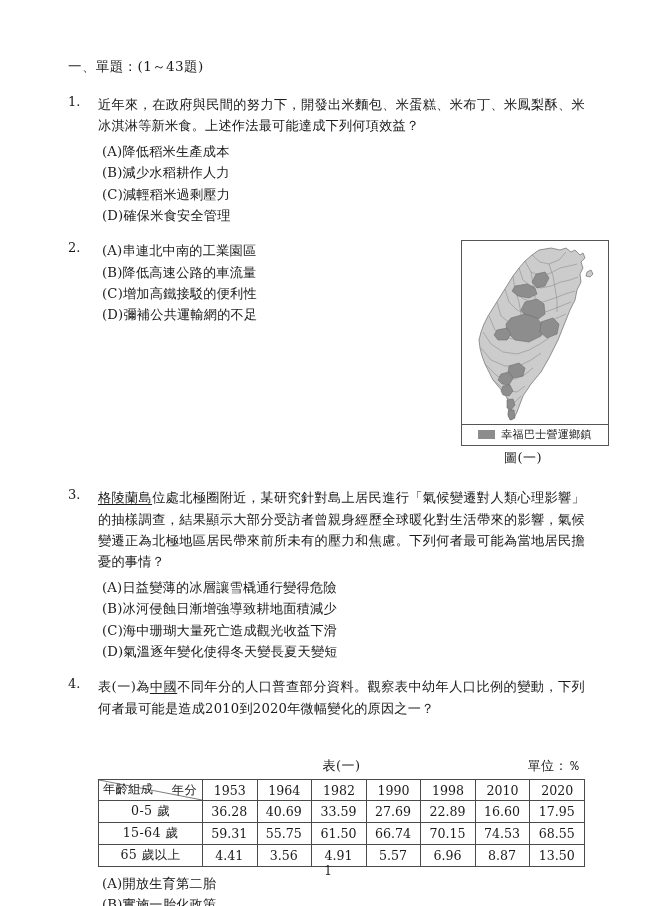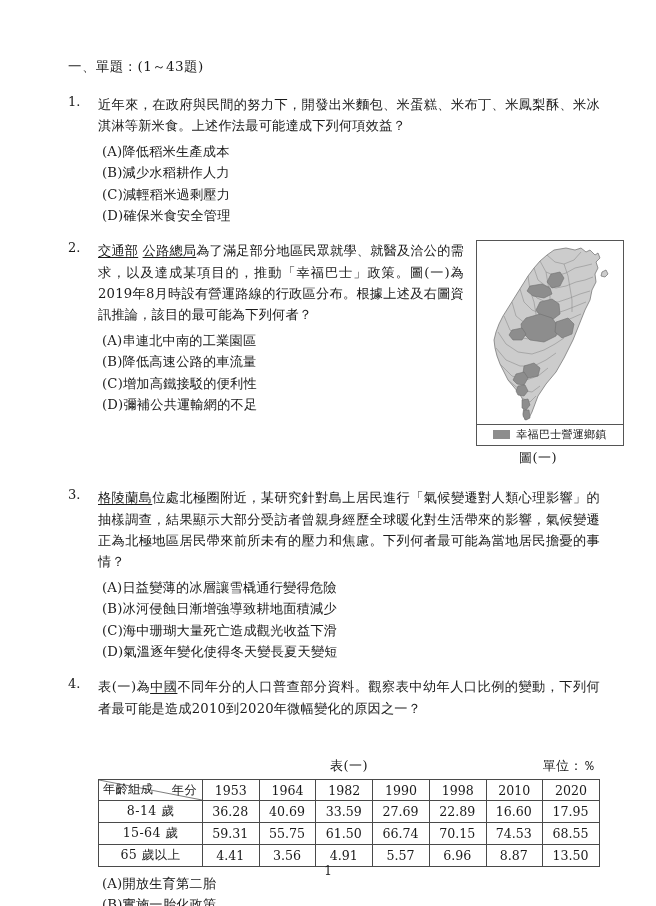--- a/index.html
+++ b/index.html
@@ -11,21 +11,21 @@
     width: 656px;
     height: 906px;
     position: relative;
     font-family: "DejaVu Serif", "Liberation Serif", serif;
     color: #1a1a1a;
     overflow: hidden;
   }
   .page {
     position: absolute;
     inset: 0;
-    padding: 58px 56px 20px 68px;
+    padding: 58px 71px 20px 68px;
     box-sizing: border-box;
   }
 
   
   .section-title {
     font-size: 13.5px;
     letter-spacing: .4px;
     margin: 0 0 18px 0;
     font-weight: 500;
   }
@@ -263,21 +263,20 @@
         </svg>
         <div class="fig-legend">
           <span class="legend-swatch"></span>
           <span>幸福巴士營運鄉鎮</span>
         </div>
       </div>
       <div class="fig-caption">圖(一)</div>
     </div>
 
     <div class="q-body">
-      <p class="q-stem"><span class="uline">交通部</span><span> </span><span class="uline">公路總局</span><span>為了滿足部分地區民眾就學、就醫及洽公的需求，以及達成某項目的，推動「幸福巴士」政策。圖(一)為2019年8月時設有營運路線的行政區分布。根據上述及右圖資訊推論，該目的最可能為下列何者？</span></p>
       <ul class="opts">
         <li>(A)串連北中南的工業園區</li>
         <li>(B)降低高速公路的車流量</li>
         <li>(C)增加高鐵接駁的便利性</li>
         <li>(D)彌補公共運輸網的不足</li>
       </ul>
     </div>
     <div class="clear"></div>
   </div>
 
@@ -320,21 +319,21 @@
           <th>1964</th>
           <th>1982</th>
           <th>1990</th>
           <th>1998</th>
           <th>2010</th>
           <th>2020</th>
         </tr>
       </thead>
       <tbody>
         <tr>
-          <td class="rowlab">8-14 歲</td>
+          <td class="rowlab">0-5 歲</td>
           <td class="num">36.28</td>
           <td class="num">40.69</td>
           <td class="num">33.59</td>
           <td class="num">27.69</td>
           <td class="num">22.89</td>
           <td class="num">16.60</td>
           <td class="num">17.95</td>
         </tr>
         <tr>
           <td class="rowlab">15-64 歲</td>

